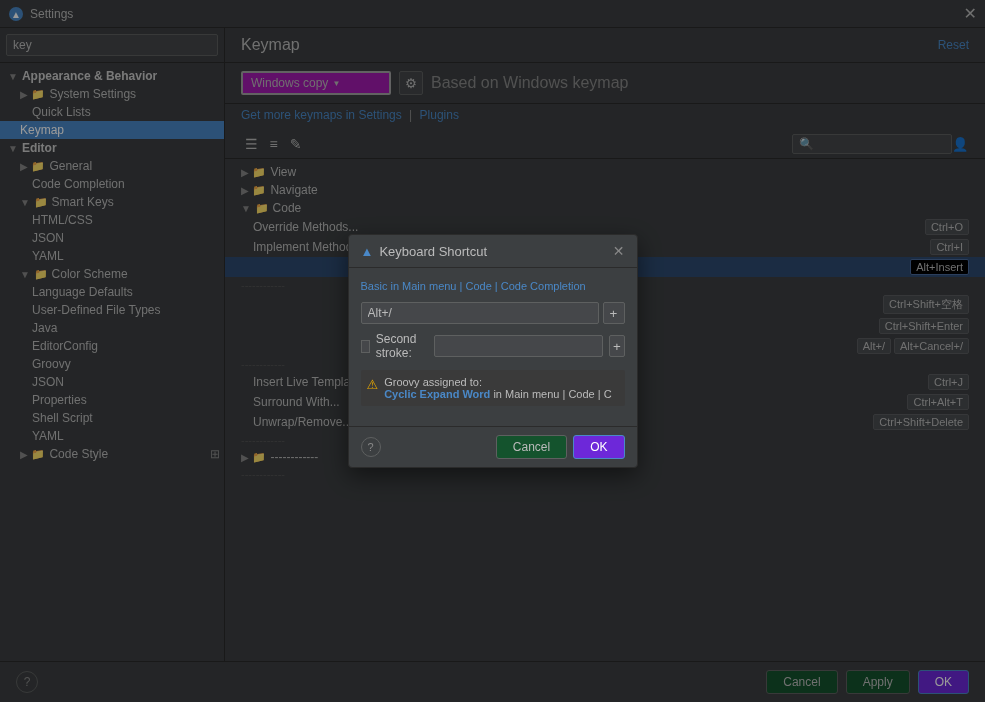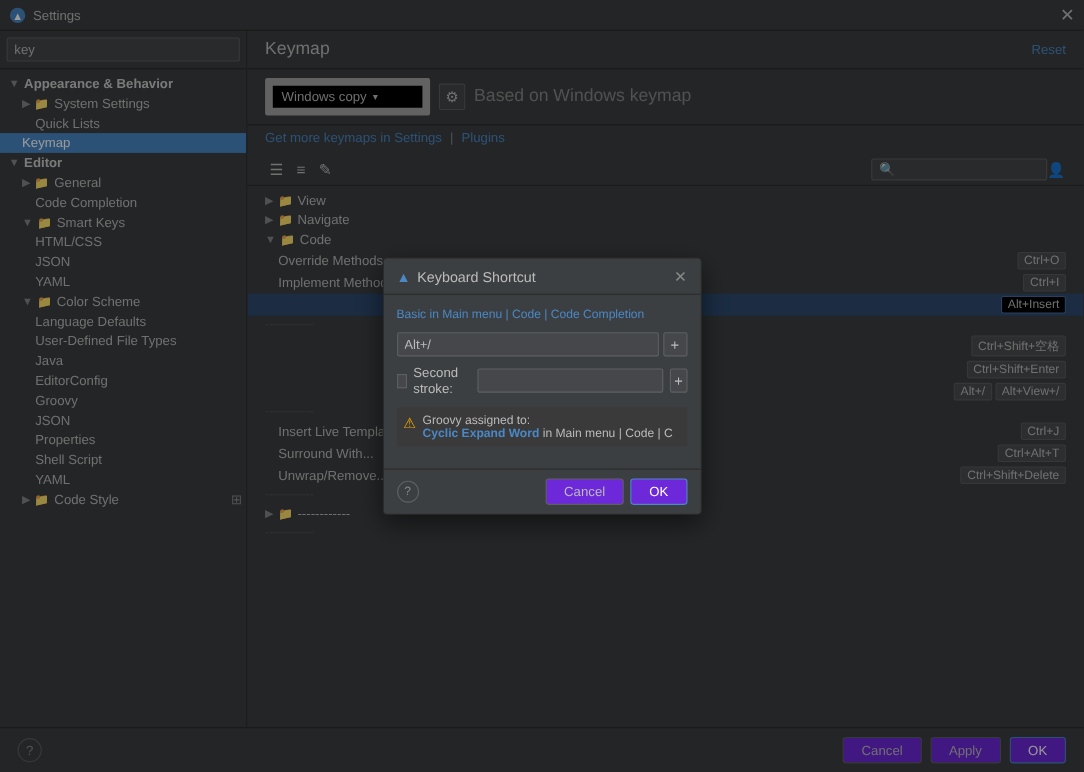--- a/index.html
+++ b/index.html
@@ -33,21 +33,21 @@
     .tree-item.section-header { font-weight: bold; color: #cccccc; }
 
     
     .main-panel { flex: 1; background: #3c3f41; display: flex; flex-direction: column; overflow: hidden; }
 
     .panel-header { display: flex; align-items: center; justify-content: space-between; padding: 8px 16px; border-bottom: 1px solid #2b2b2b; }
     .panel-title { font-size: 16px; color: #bbbbbb; font-weight: normal; }
     .panel-reset { color: #4a88c7; cursor: pointer; font-size: 12px; }
 
     .keymap-controls { padding: 8px 16px; display: flex; align-items: center; gap: 8px; border-bottom: 1px solid #2b2b2b; }
-    .keymap-dropdown { background: #000000; border: 7px solid #a3a3a3; color: #bbbbbb; padding: 3px 8px; font-size: 12px; cursor: pointer; border-radius: 2px; display: flex; align-items: center; gap: 4px; min-width: 150px; }
+    .keymap-dropdown { background: #a21caf; border: 2px solid #a3a3a3; color: #bbbbbb; padding: 3px 8px; font-size: 12px; cursor: pointer; border-radius: 2px; display: flex; align-items: center; gap: 4px; min-width: 150px; }
     .dropdown-arrow { font-size: 8px; }
     .gear-btn { background: #45474a; border: 1px solid #5e6060; color: #bbbbbb; width: 24px; height: 24px; cursor: pointer; display: flex; align-items: center; justify-content: center; border-radius: 2px; }
     .based-on { color: #888888; font-size: 16px; }
     .keymap-links { padding: 4px 16px 8px; }
     .keymap-link { color: #4a88c7; cursor: pointer; font-size: 12px; text-decoration: none; }
     .keymap-sep { color: #888; margin: 0 4px; }
 
     .toolbar { display: flex; align-items: center; padding: 4px 16px; gap: 4px; border-bottom: 1px solid #2b2b2b; }
     .toolbar-btn { background: transparent; border: none; color: #bbbbbb; cursor: pointer; padding: 2px 4px; font-size: 14px; }
     .search-right { margin-left: auto; display: flex; align-items: center; }
@@ -61,21 +61,21 @@
     .keytree-shortcut { color: #bbbbbb; background: #4a4d50; padding: 1px 5px; border-radius: 2px; font-size: 11px; border: 1px solid #5a5d60; margin-left: 4px; }
     .keytree-arrow { color: #888; margin-right: 4px; font-size: 10px; }
     .keytree-indent1 { padding-left: 28px; }
     .divider-row { padding: 2px 16px; color: #555; font-size: 11px; }
 
     
     .footer { display: flex; align-items: center; justify-content: flex-end; padding: 8px 16px; gap: 8px; border-top: 1px solid #2b2b2b; background: #3c3f41; }
     .footer-help { margin-right: auto; }
     .help-btn { background: transparent; border: 1px solid #5e6060; color: #888; width: 22px; height: 22px; border-radius: 11px; cursor: pointer; display: flex; align-items: center; justify-content: center; font-size: 12px; }
     .btn { padding: 4px 16px; border-radius: 3px; cursor: pointer; font-size: 12px; border: 1px solid #5e6060; }
-    .btn-default { background: #6d28d9; color: #bbbbbb; }
+    .btn-default { background: #14532d; color: #bbbbbb; }
     .btn-primary { background: #6d28d9; color: white; border-color: #4a88c7; }
 
     
     .dialog-overlay { position: fixed; top: 0; left: 0; width: 985px; height: 702px; background: rgba(0,0,0,0.4); display: flex; align-items: center; justify-content: center; z-index: 100; }
     .dialog { background: #3c3f41; border: 1px solid #2b2b2b; border-radius: 4px; width: 290px; box-shadow: 0 8px 24px rgba(0,0,0,0.5); }
     .dialog-titlebar { display: flex; align-items: center; padding: 8px 12px; border-bottom: 1px solid #2b2b2b; }
     .dialog-icon { color: #4a88c7; margin-right: 6px; font-size: 13px; }
     .dialog-title { flex: 1; font-size: 13px; color: #bbbbbb; }
     .dialog-close { color: #888; cursor: pointer; font-size: 14px; }
     .dialog-body { padding: 12px; }
@@ -273,21 +273,21 @@
         <div class="keytree-item keytree-indent1" style="justify-content:flex-end;">
           <span class="keytree-shortcut">Ctrl+Shift+空格</span>
         </div>
 
         <div class="keytree-item keytree-indent1" style="justify-content:flex-end;">
           <span class="keytree-shortcut">Ctrl+Shift+Enter</span>
         </div>
 
         <div class="keytree-item keytree-indent1" style="justify-content:flex-end;">
           <span class="keytree-shortcut">Alt+/</span>
-          <span class="keytree-shortcut" style="margin-left:3px;">Alt+View+/</span>
+          <span class="keytree-shortcut" style="margin-left:3px;">Alt+Cancel+/</span>
         </div>
 
         <div class="divider-row">------------</div>
 
         <div class="keytree-item keytree-indent1">
           <span class="keytree-label">Insert Live Template...</span>
           <span class="keytree-shortcut">Ctrl+J</span>
         </div>
 
         <div class="keytree-item keytree-indent1">

